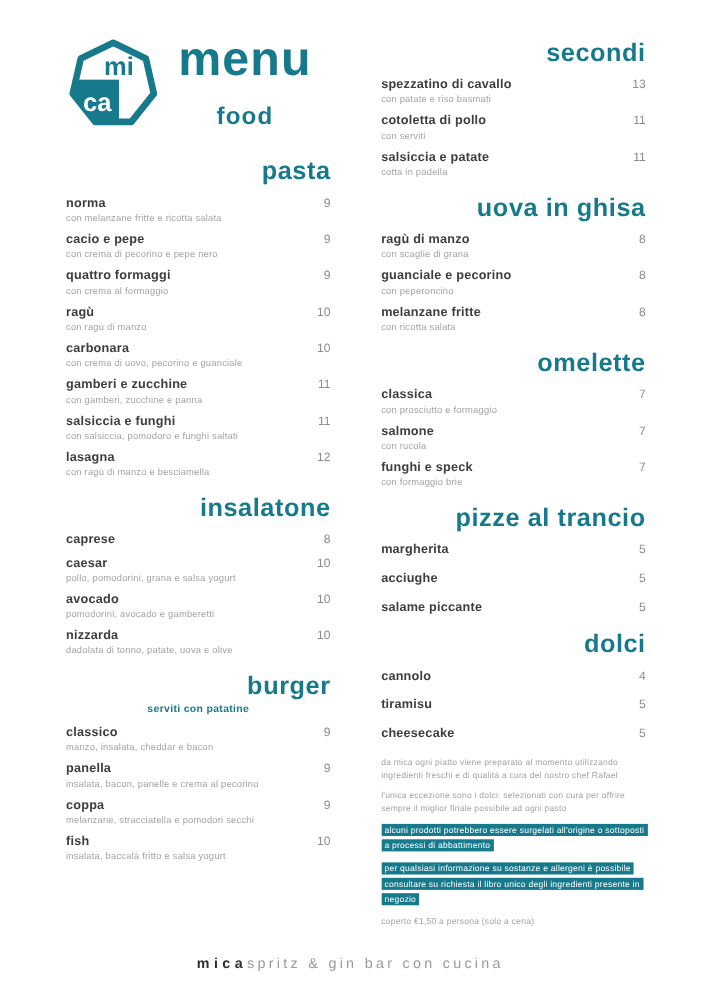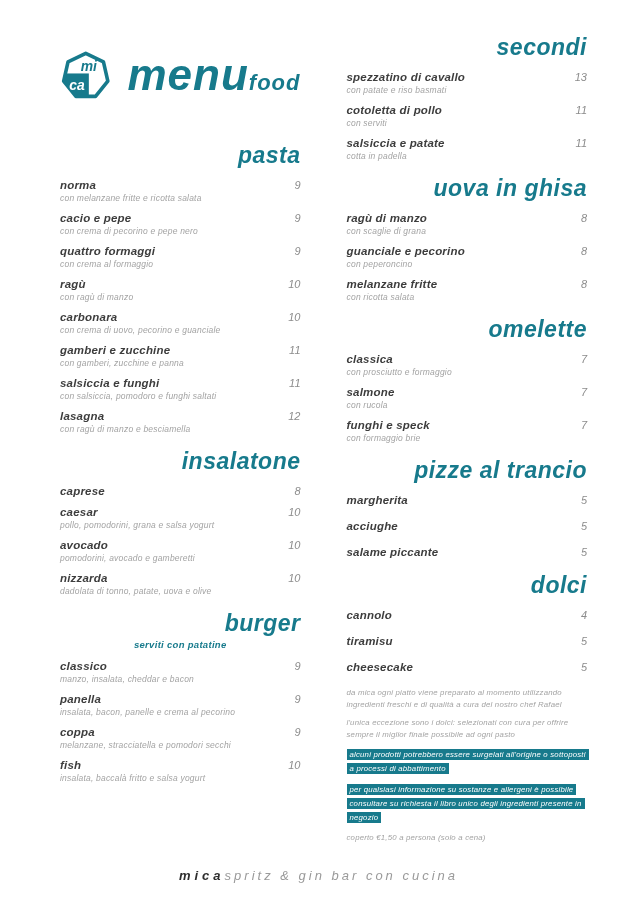--- a/index.html
+++ b/index.html
@@ -4,27 +4,27 @@
 <style>
   :root{
     --teal:#177a8c;
     --name:#3d3d3d;
     --desc:#a3a3a3;
     --price:#8c8c8c;
   }
   *{box-sizing:border-box;}
   html,body{margin:0;padding:0;background:#fff;}
   body{font-family:"Liberation Sans", sans-serif;}
-  .page{position:relative;width:637px;height:905px;background:#fff;overflow:hidden;font-style:italic;}
+  .page{position:relative;width:637px;height:905px;background:#fff;overflow:hidden;}
   .columns{display:flex;gap:46px;padding:30px 50px 0 60px;}
   .col{flex:1;min-width:0;}
 
   
   .header{display:flex;align-items:center;gap:16px;margin-bottom:22px;}
-  .title-block{display:flex;flex-direction:row;}
+  .title-block{display:flex;flex-direction:column;align-items:center;}
   .menu-title{color:var(--teal);font-weight:bold;font-size:44px;line-height:1;letter-spacing:1px;}
   .menu-subtitle{color:var(--teal);font-weight:bold;font-size:22px;margin-top:17px;letter-spacing:1px;}
 
   
   .section-title{text-align:right;color:var(--teal);font-weight:bold;font-size:23px;
     margin:14px 0 10px;letter-spacing:.5px;}
   .section-subtitle{text-align:center;color:var(--teal);font-weight:bold;font-size:9.5px;
     margin:-8px 0 10px;letter-spacing:.3px;}
 
   .item{margin-bottom:9px;}

